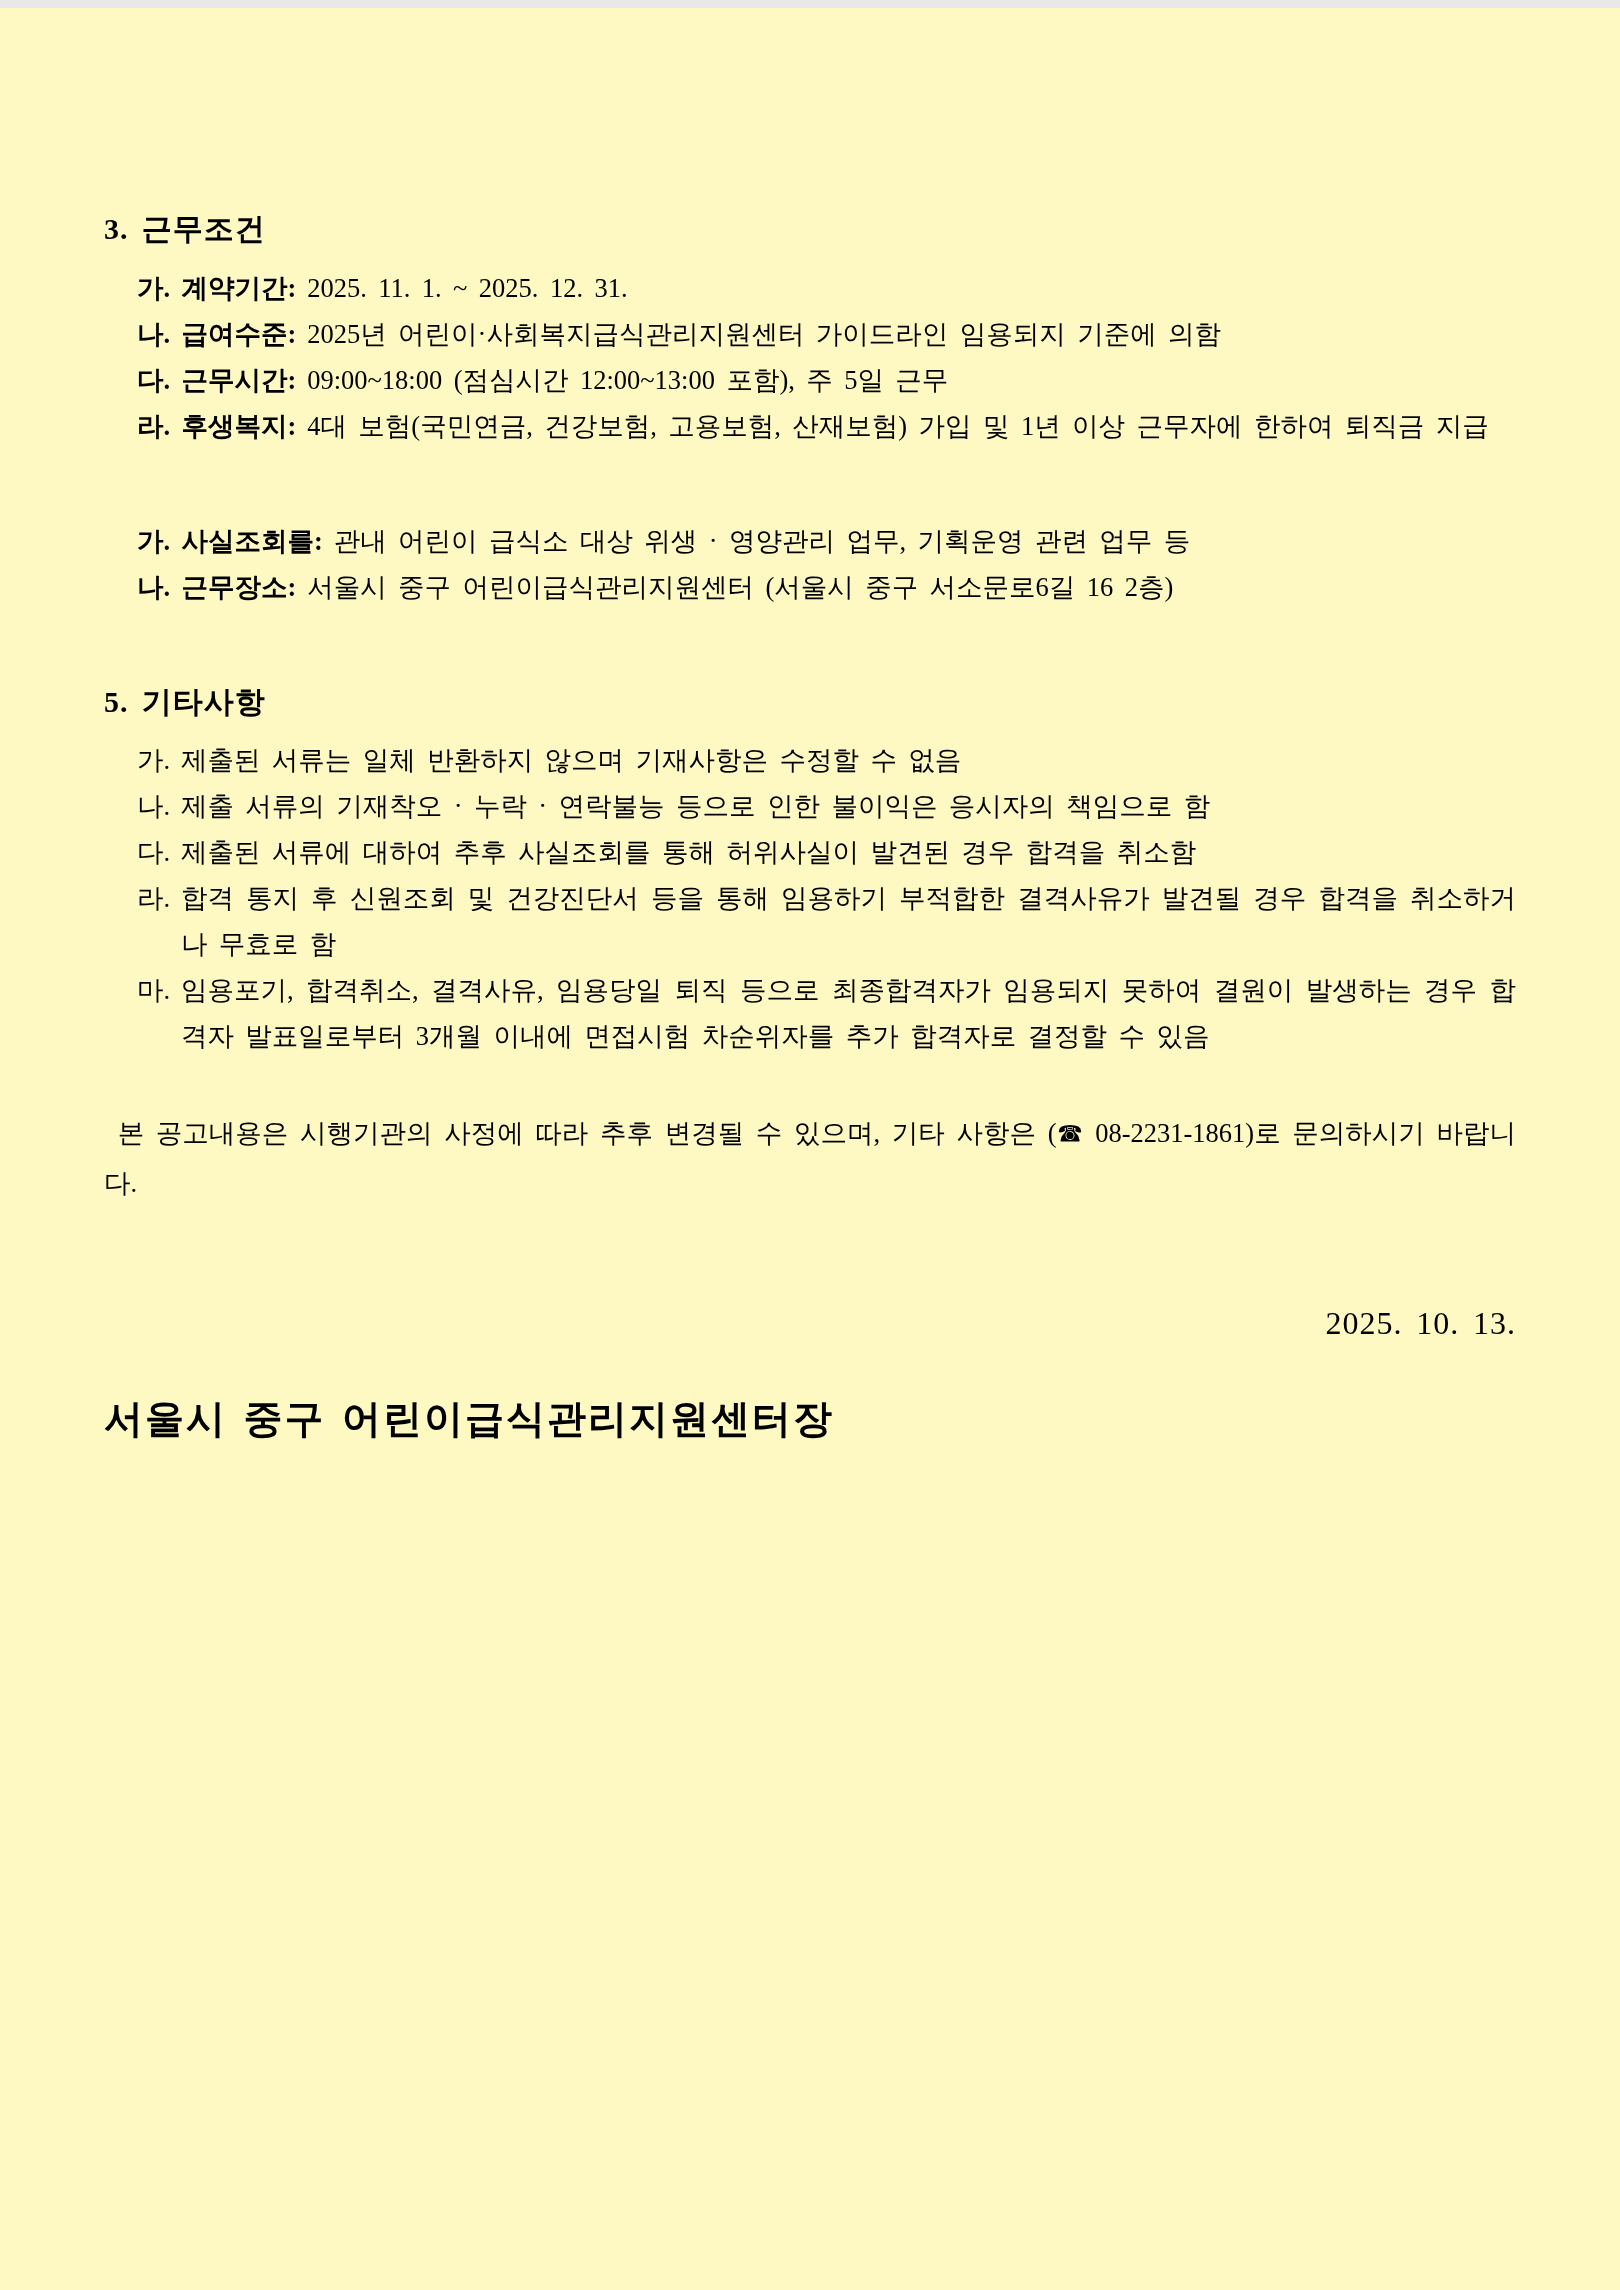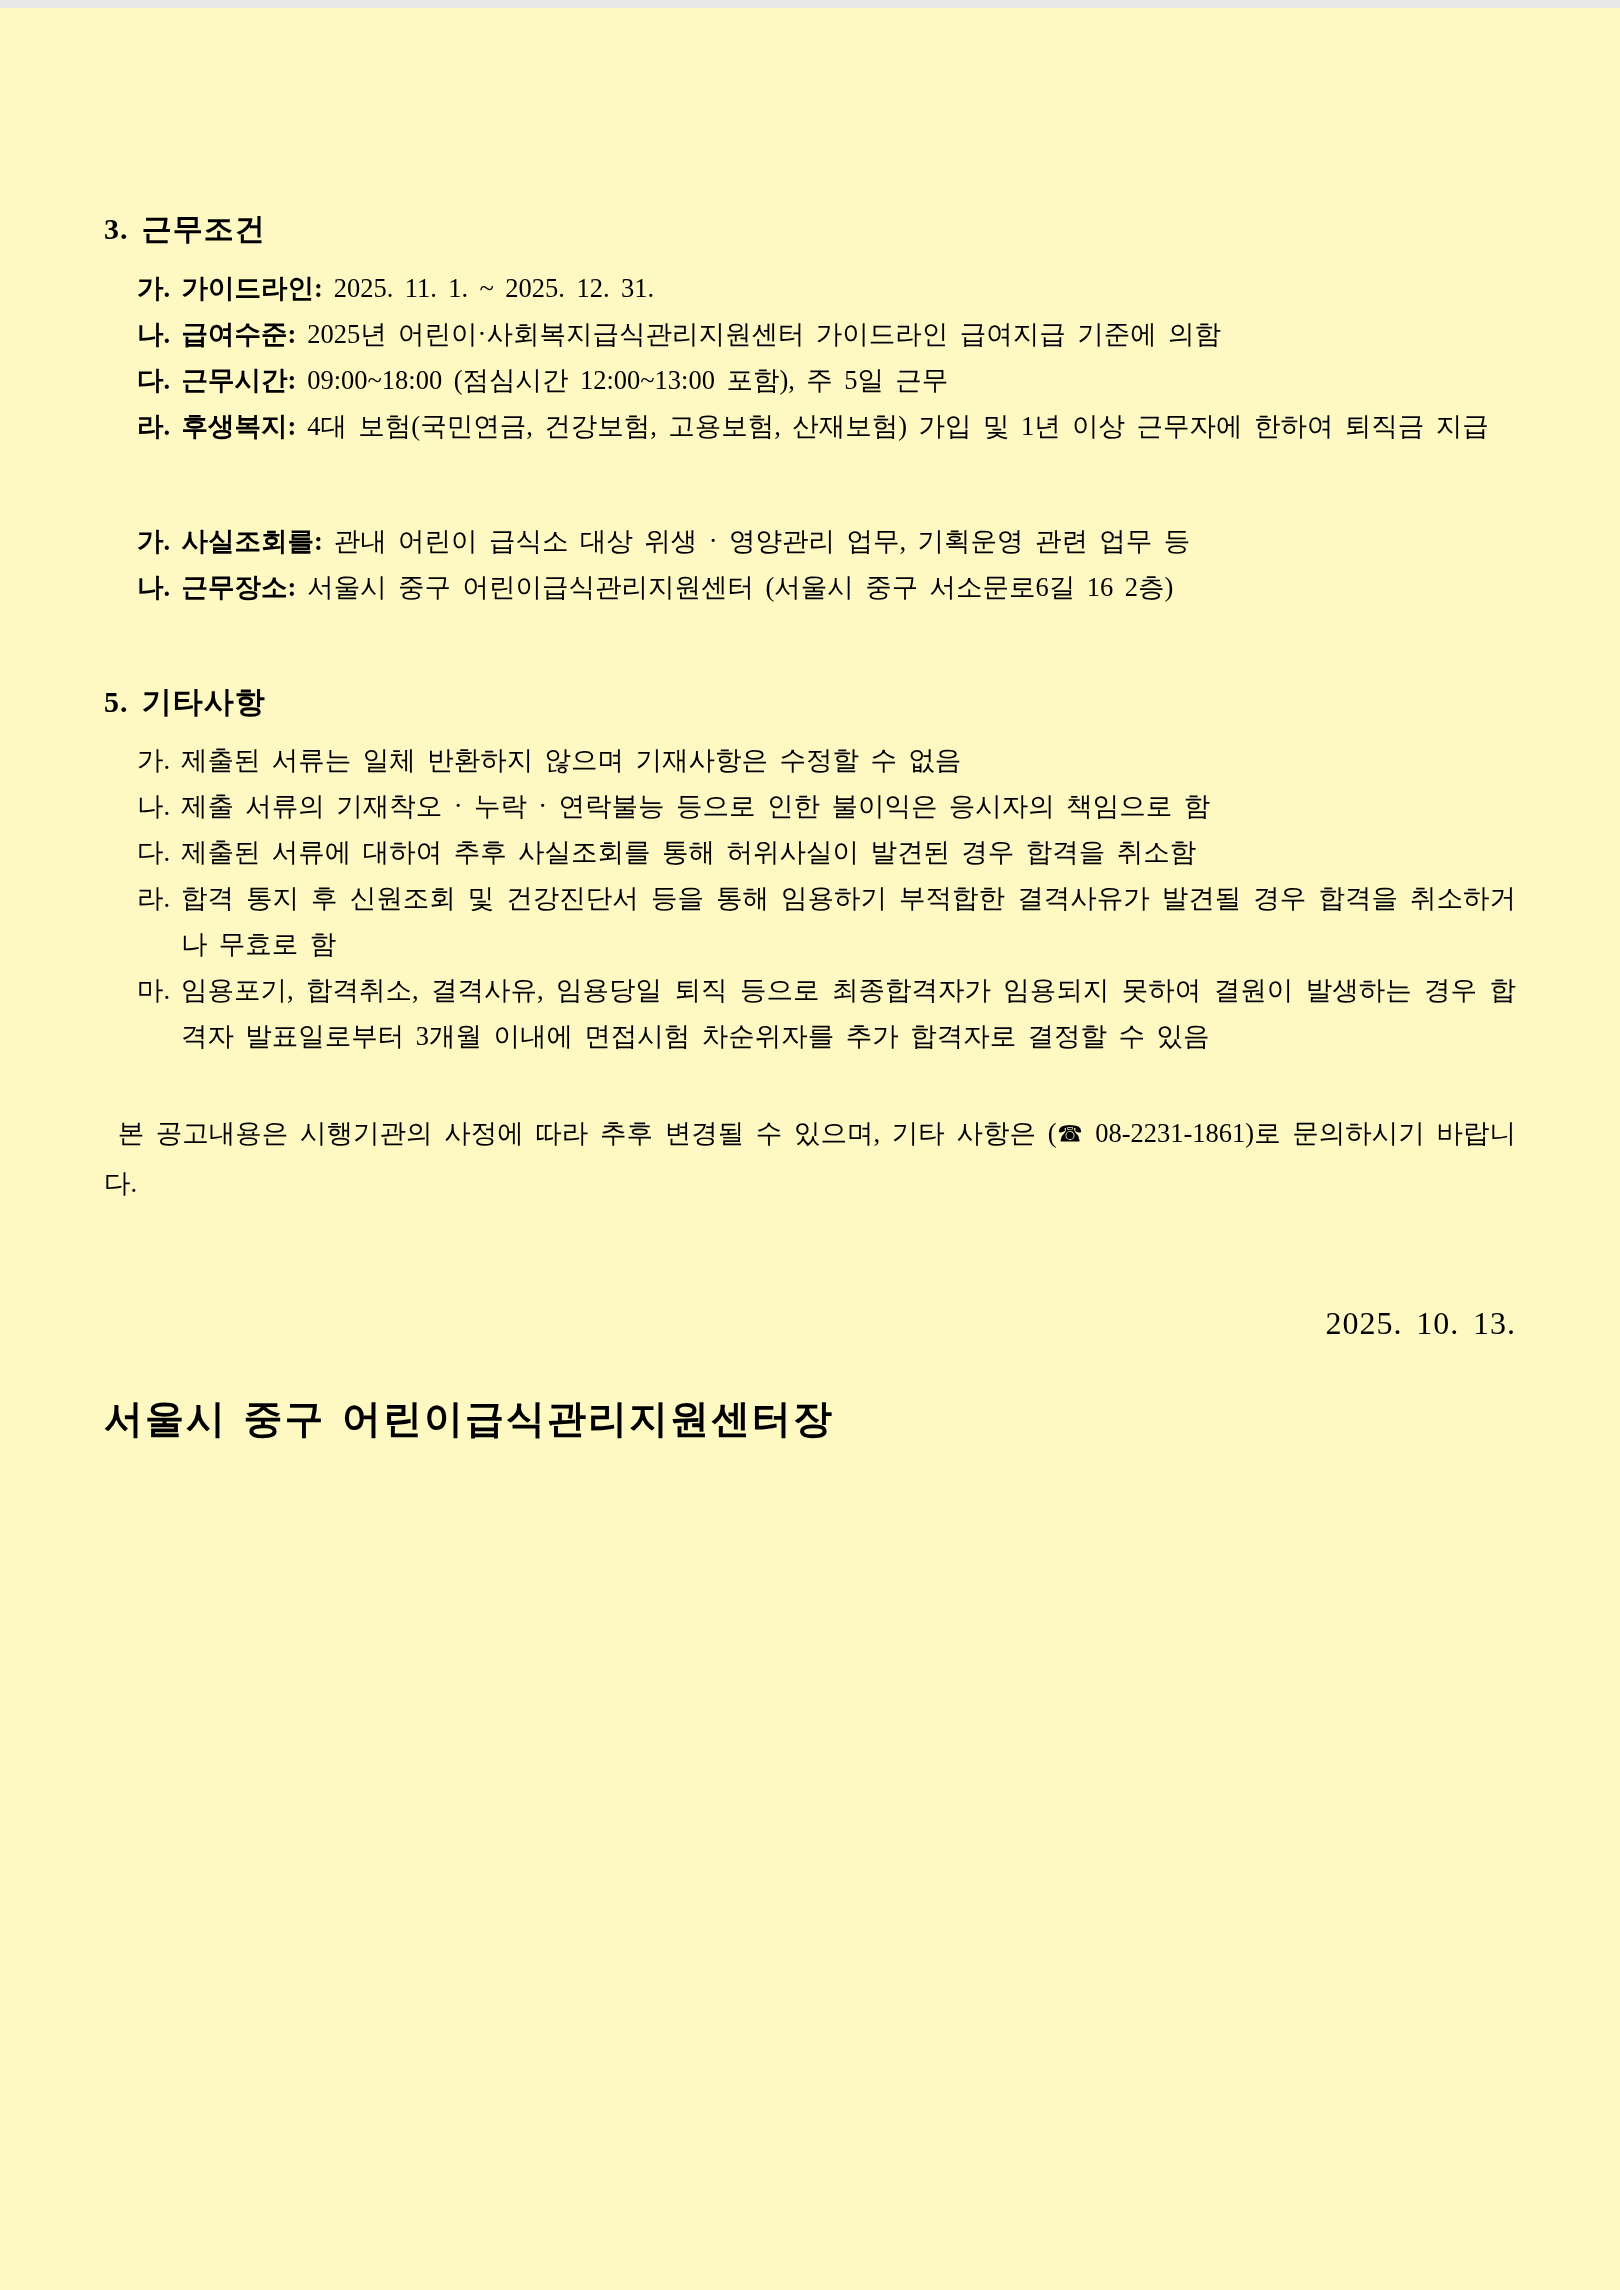--- a/index.html
+++ b/index.html
@@ -69,28 +69,28 @@
 </style>
 </head>
 <body>
 
 <div class="page">
 
   <div class="sec sec-working-conditions">
     <div class="sec-heading">3. 근무조건</div>
 
     <div class="item">
-      <span class="label">가. 가이드라인:</span>
+      <span class="label">가. 계약기간:</span>
       <span class="text">2025. 11. 1. ~ 2025. 12. 31.</span>
     </div>
 
 
     <div class="item">
       <span class="label">나. 급여수준:</span>
-      <span class="text">2025년 어린이·사회복지급식관리지원센터 가이드라인 급여지급 기준에 의함</span>
+      <span class="text">2025년 어린이·사회복지급식관리지원센터 가이드라인 임용되지 기준에 의함</span>
     </div>
 
     <div class="item">
       <span class="label">다. 근무시간:</span>
       <span class="text">09:00~18:00 (점심시간 12:00~13:00 포함), 주 5일 근무</span>
     </div>
 
     <div class="item">
       <span class="label">라. 후생복지:</span>
       <span class="text">4대 보험(국민연금, 건강보험, 고용보험, 산재보험) 가입 및 1년 이상 근무자에 한하여 퇴직금 지급</span>

